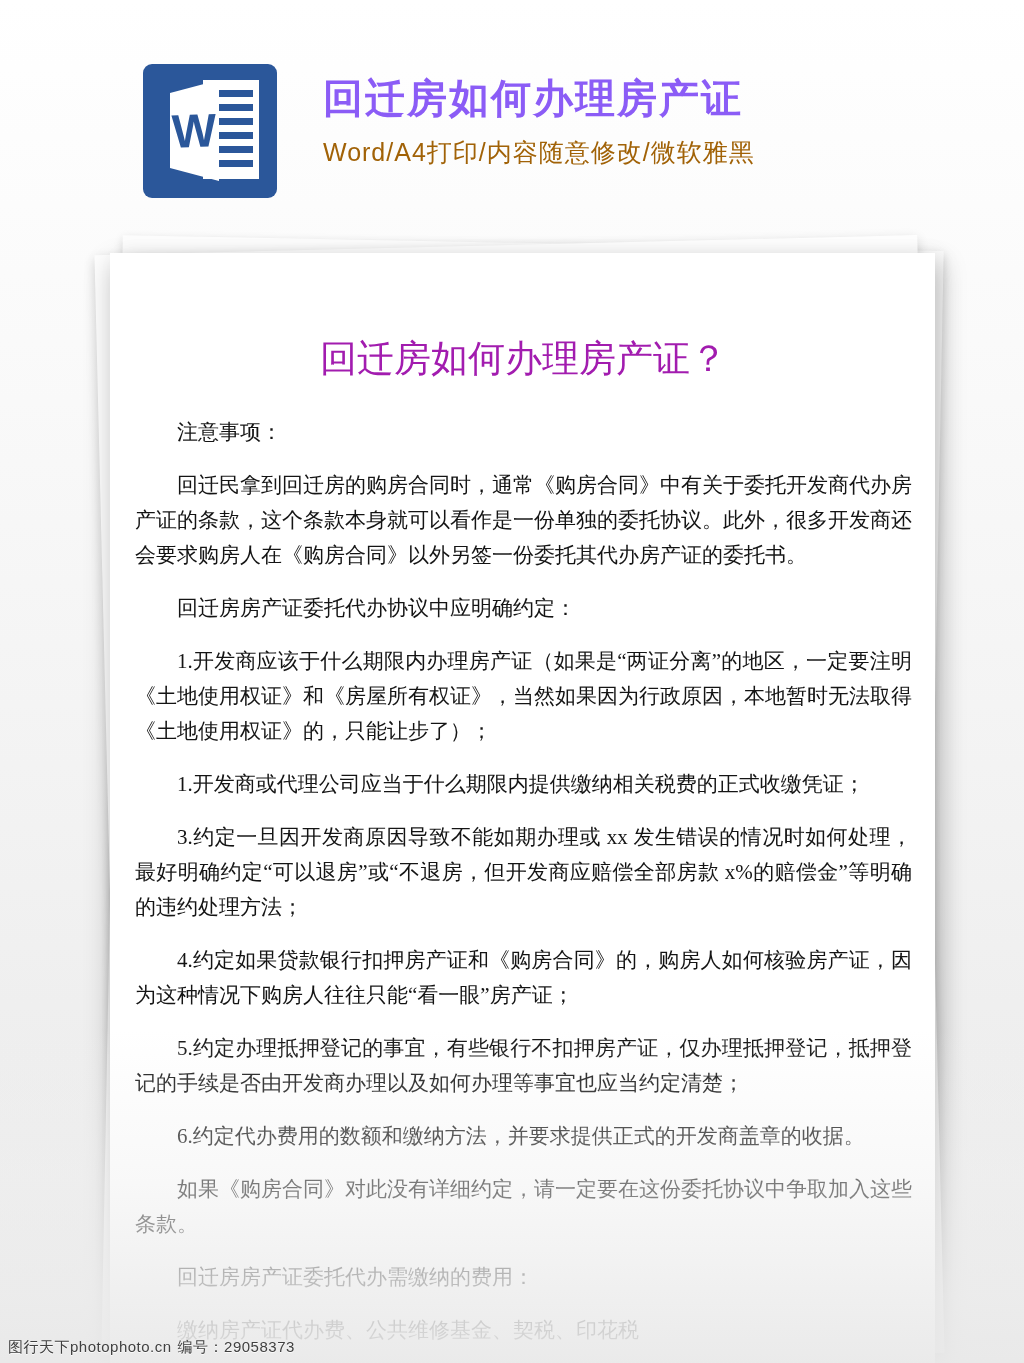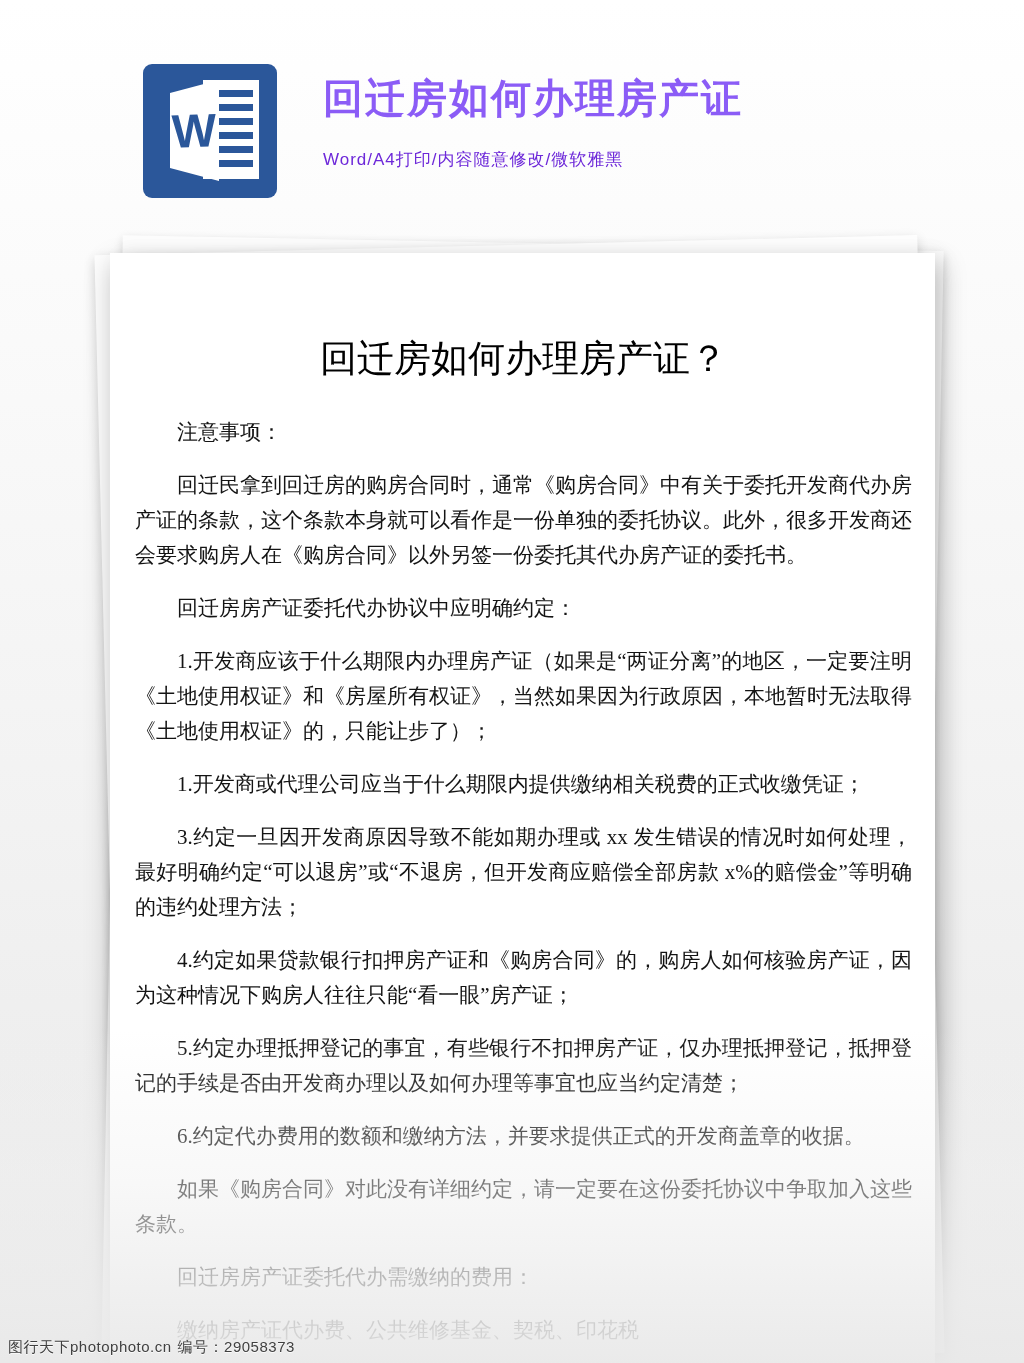--- a/index.html
+++ b/index.html
@@ -17,22 +17,22 @@
     position: absolute; top: 64px; left: 143px;
     display: flex; align-items: flex-start;
   }
   .word-icon-box { width: 134px; height: 134px; flex: 0 0 auto; }
   .header-text { margin-left: 46px; padding-top: 12px; }
   .header-title {
     font-size: 40px; font-weight: bold; color: #8b5cf6;
     letter-spacing: 2px; line-height: 1.1;
   }
   .header-subtitle {
-    margin-top: 28px;
-    font-size: 17px; color: #6d28d9; letter-spacing: 1px;
+    margin-top: 16px;
+    font-size: 25px; color: #a16207; letter-spacing: 1px;
   }
 
   
   .page-back-2 {
     position: absolute; left: 112px; top: 243px; width: 821px; height: 1120px;
     background: #fdfdfd;
     transform: rotate(1.1deg);
     box-shadow: 0 3px 10px rgba(0,0,0,0.14);
   }
   .page-back-1 {
@@ -50,21 +50,21 @@
   
   .doc-body {
     position: absolute; left: 25px; top: 78px; width: 777px;
     font-family: "Liberation Serif", "DejaVu Serif", serif;
     font-size: 21px; line-height: 35px; color: #141414;
   }
   .doc-title {
     text-align: center;
     font-size: 37px; line-height: 56px;
     margin: 0 0 28px 0;
-    color: #000000;
+    color: #a21caf;
     font-weight: 400;
   }
   .doc-body p {
     margin: 0 0 18px 0;
     text-indent: 2em;
     text-align: justify;
   }
 
   
   .bottom-fade {

